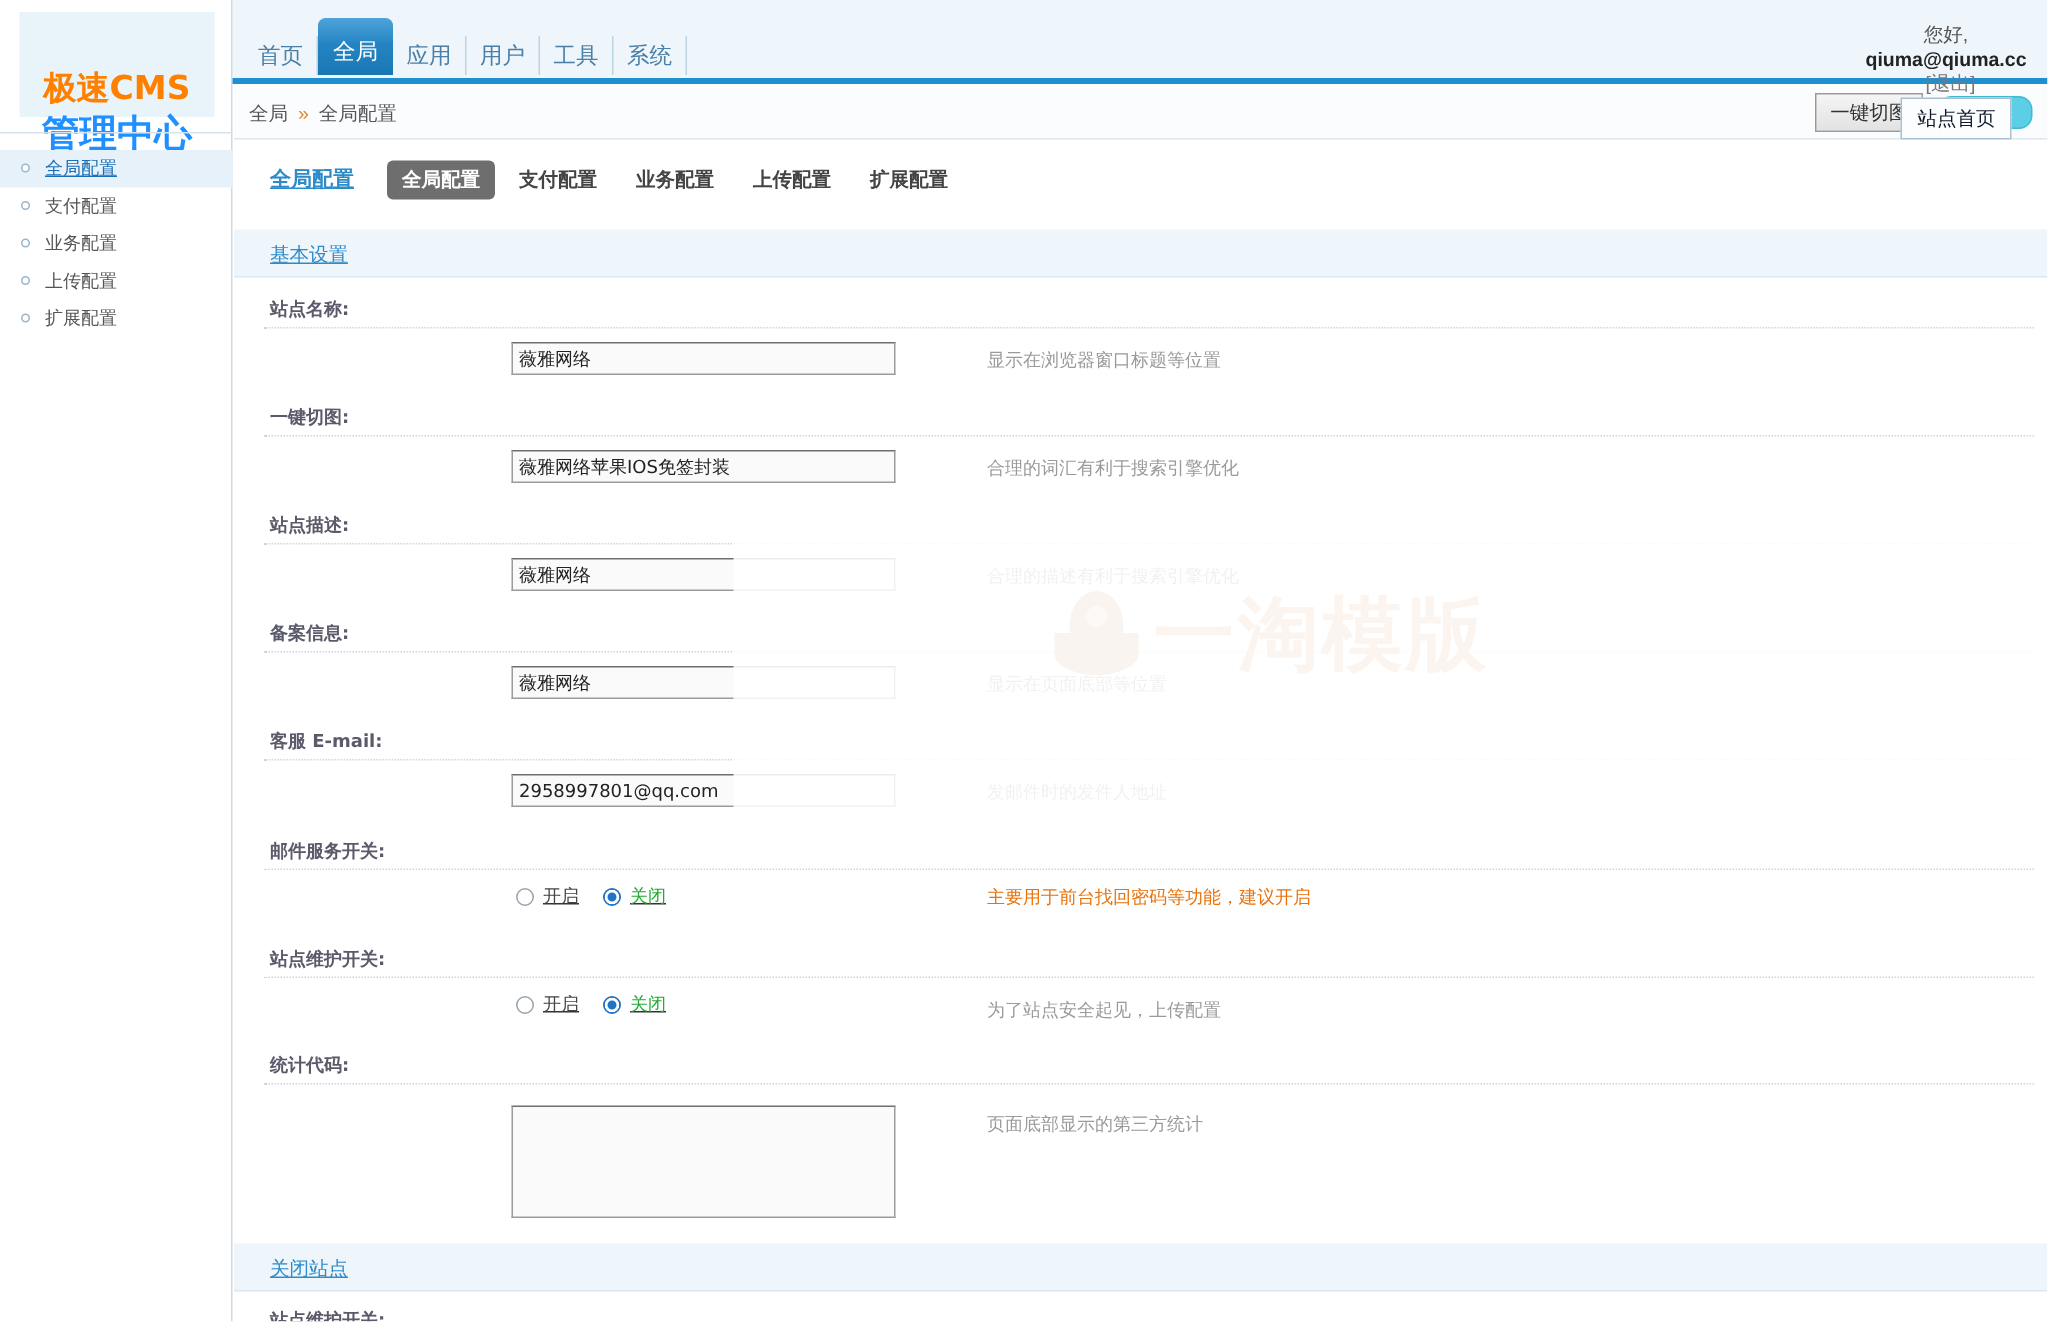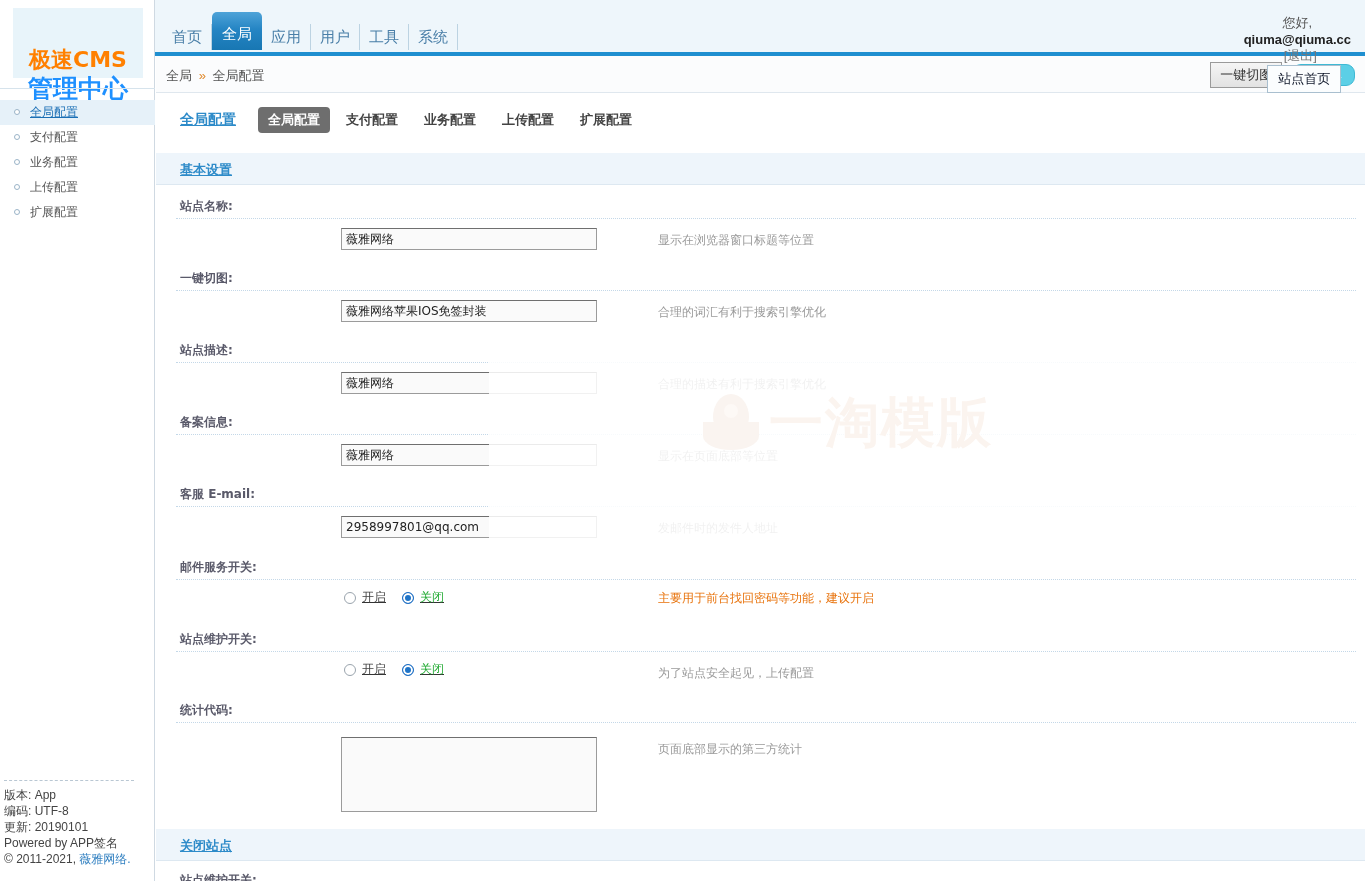--- a/index.html
+++ b/index.html
@@ -192,21 +192,21 @@
   }
 
   .panel-head {
     position: absolute; left: 0;
     width: 1209px; height: 32px;
     background: #eef5fb;
     border-bottom: 1px solid #dde8f1;
   }
   .panel-head .ph-title {
     position: absolute; left: 24px; top: 8px;
-    font-size: 13px; font-weight: bold; color: #2e8bc9;
+    font-size: 13px; font-weight: normal; color: #2e8bc9;
     text-decoration: underline;
   }
 
   .frow { position: absolute; left: 0; width: 1209px; }
   .flabel {
     position: absolute; left: 24px;
     font-size: 12px; font-weight: bold; color: #5a5a6a;
     font-family: "DejaVu Sans", sans-serif;
   }
   .fdots {
@@ -342,30 +342,20 @@
       <div class="side-item">
         <span class="bullet"></span>
         <span class="label">上传配置</span>
       </div>
       <div class="side-item">
         <span class="bullet"></span>
         <span class="label">扩展配置</span>
       </div>
     </div>
 
-    <div class="side-foot">
-      <div class="dashtop"></div>
-      <div>版本: App</div>
-      <div>编码: UTF-8</div>
-      <div>更新: 20190101</div>
-      <div>Powered by APP签名</div>
-      <div>
-        <span>© 2011-2021, </span><a href="#">薇雅网络.</a>
-      </div>
-    </div>
   </div>
 
   <div class="navtabs">
     <div class="navtab">首页</div>
     <div class="navtab active">全局</div>
     <div class="navtab">应用</div>
     <div class="navtab">用户</div>
     <div class="navtab">工具</div>
     <div class="navtab">系统</div>
   </div>

